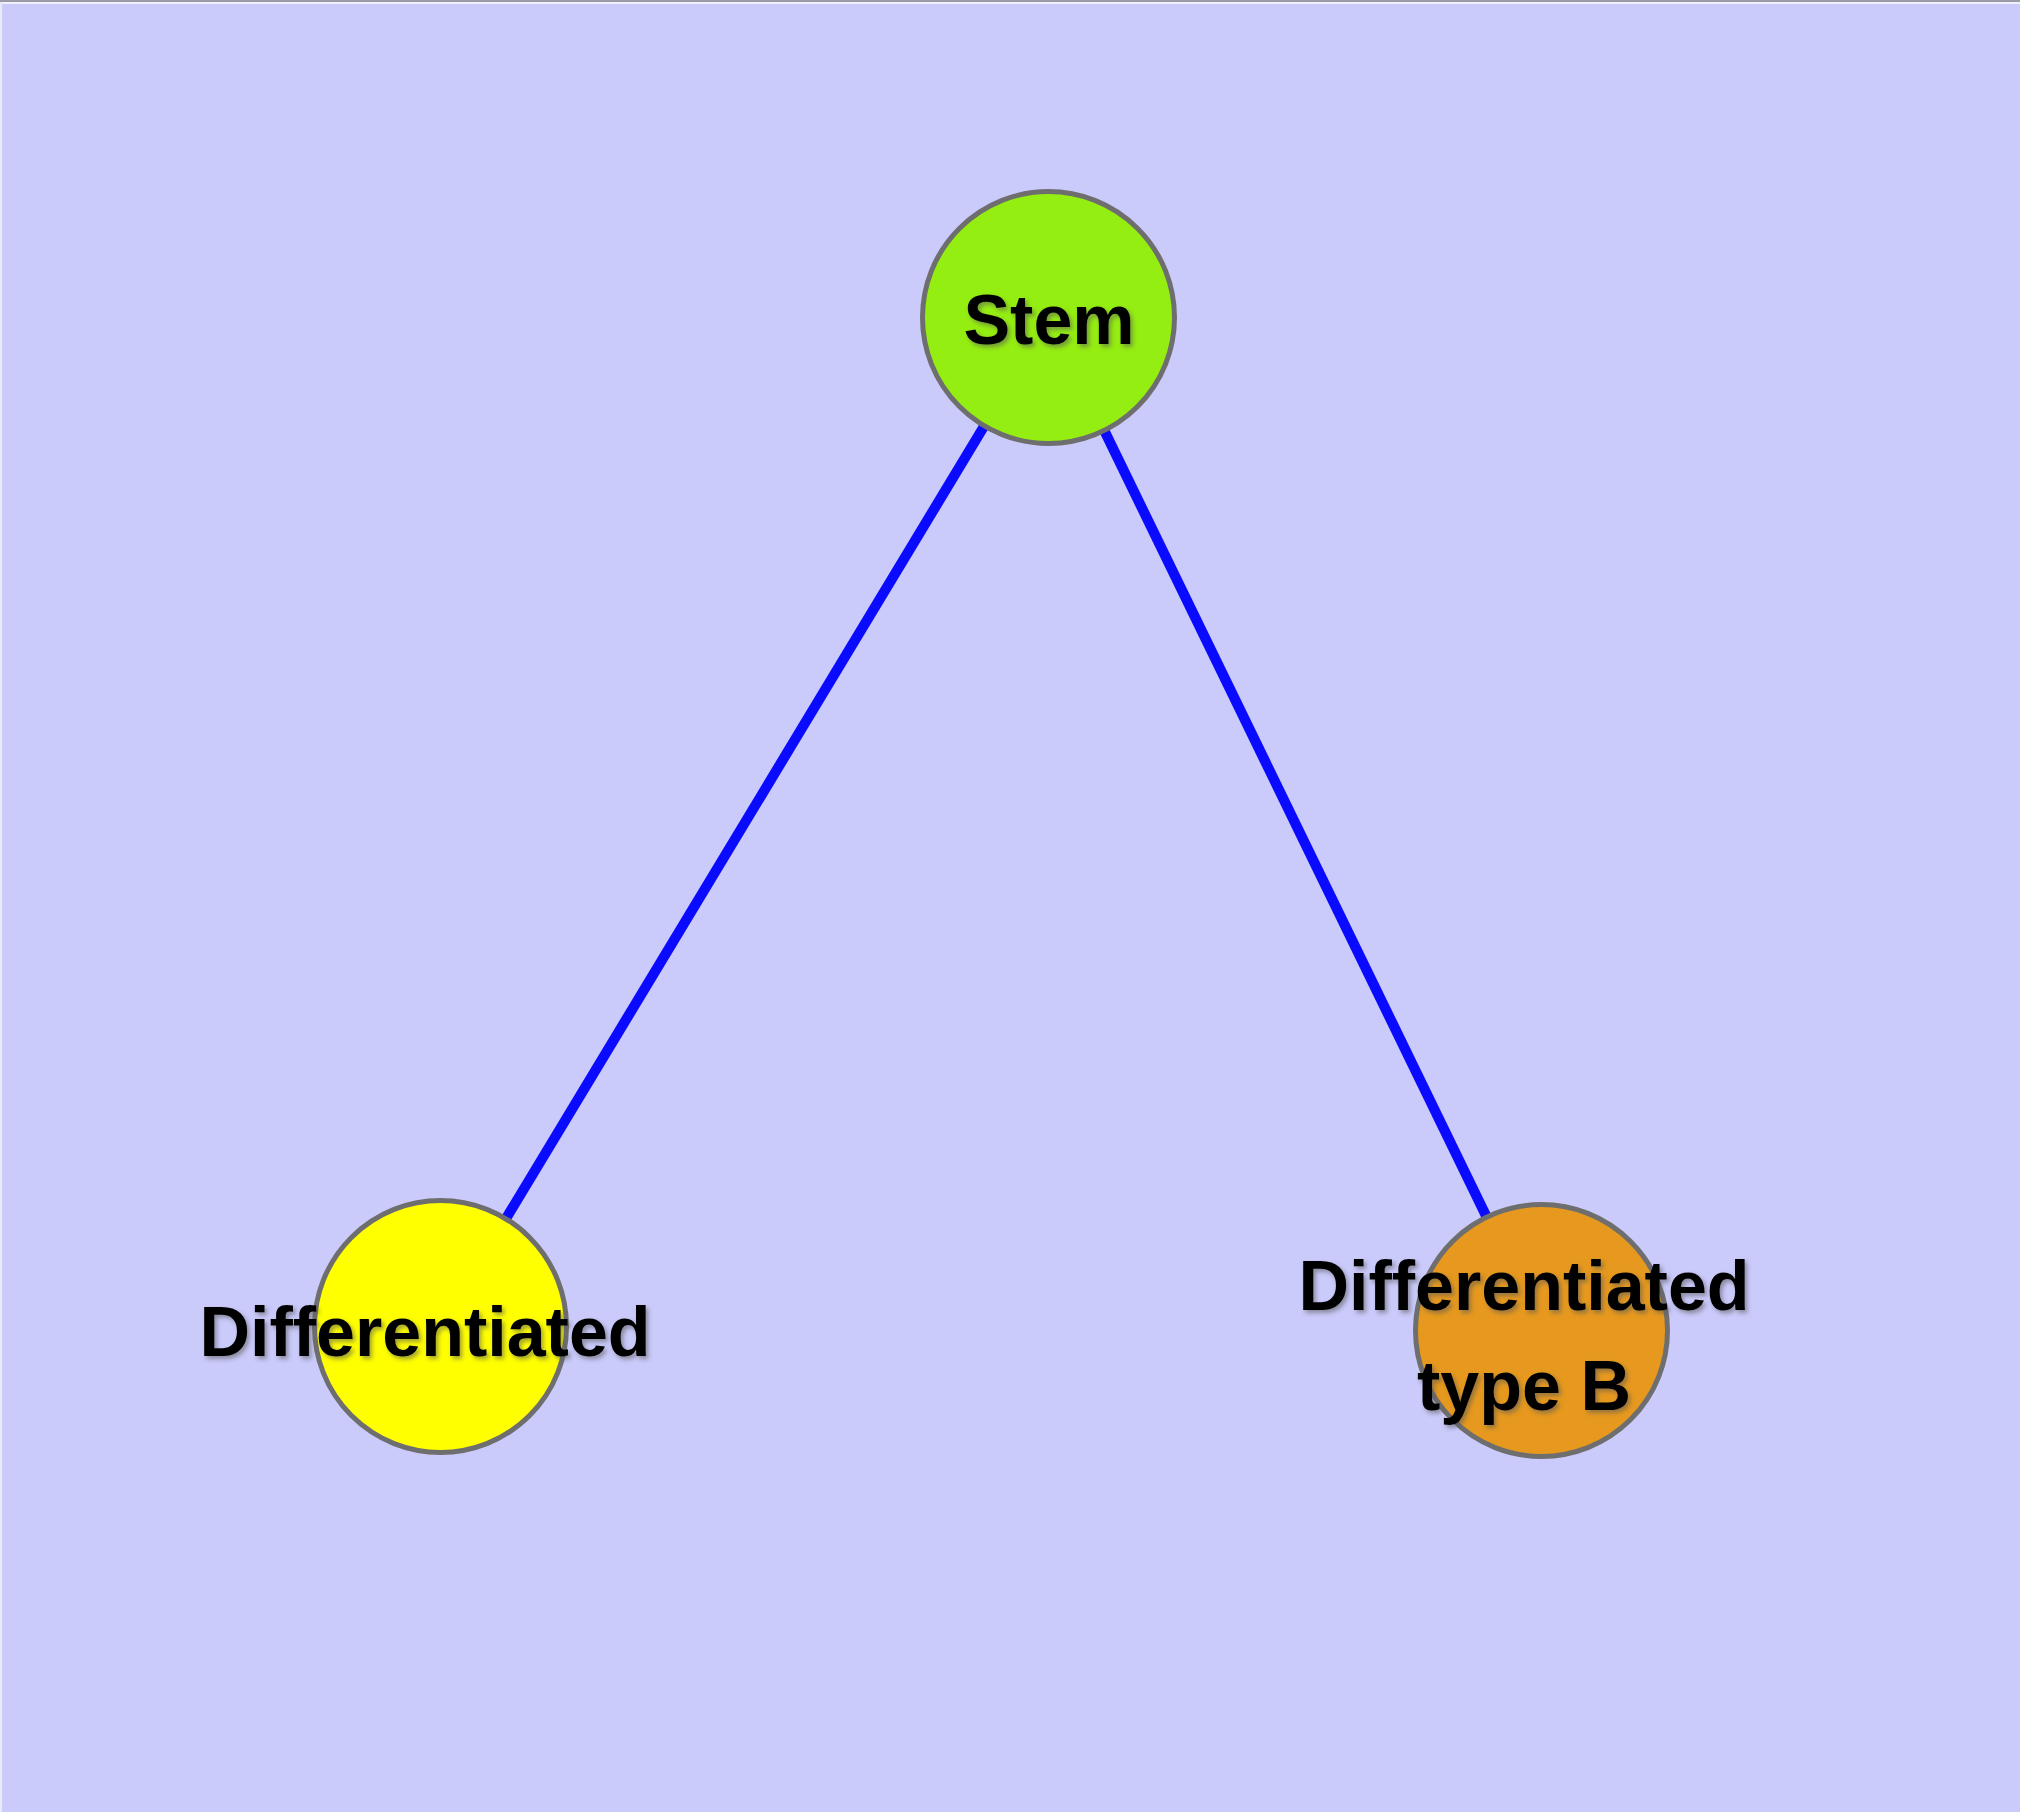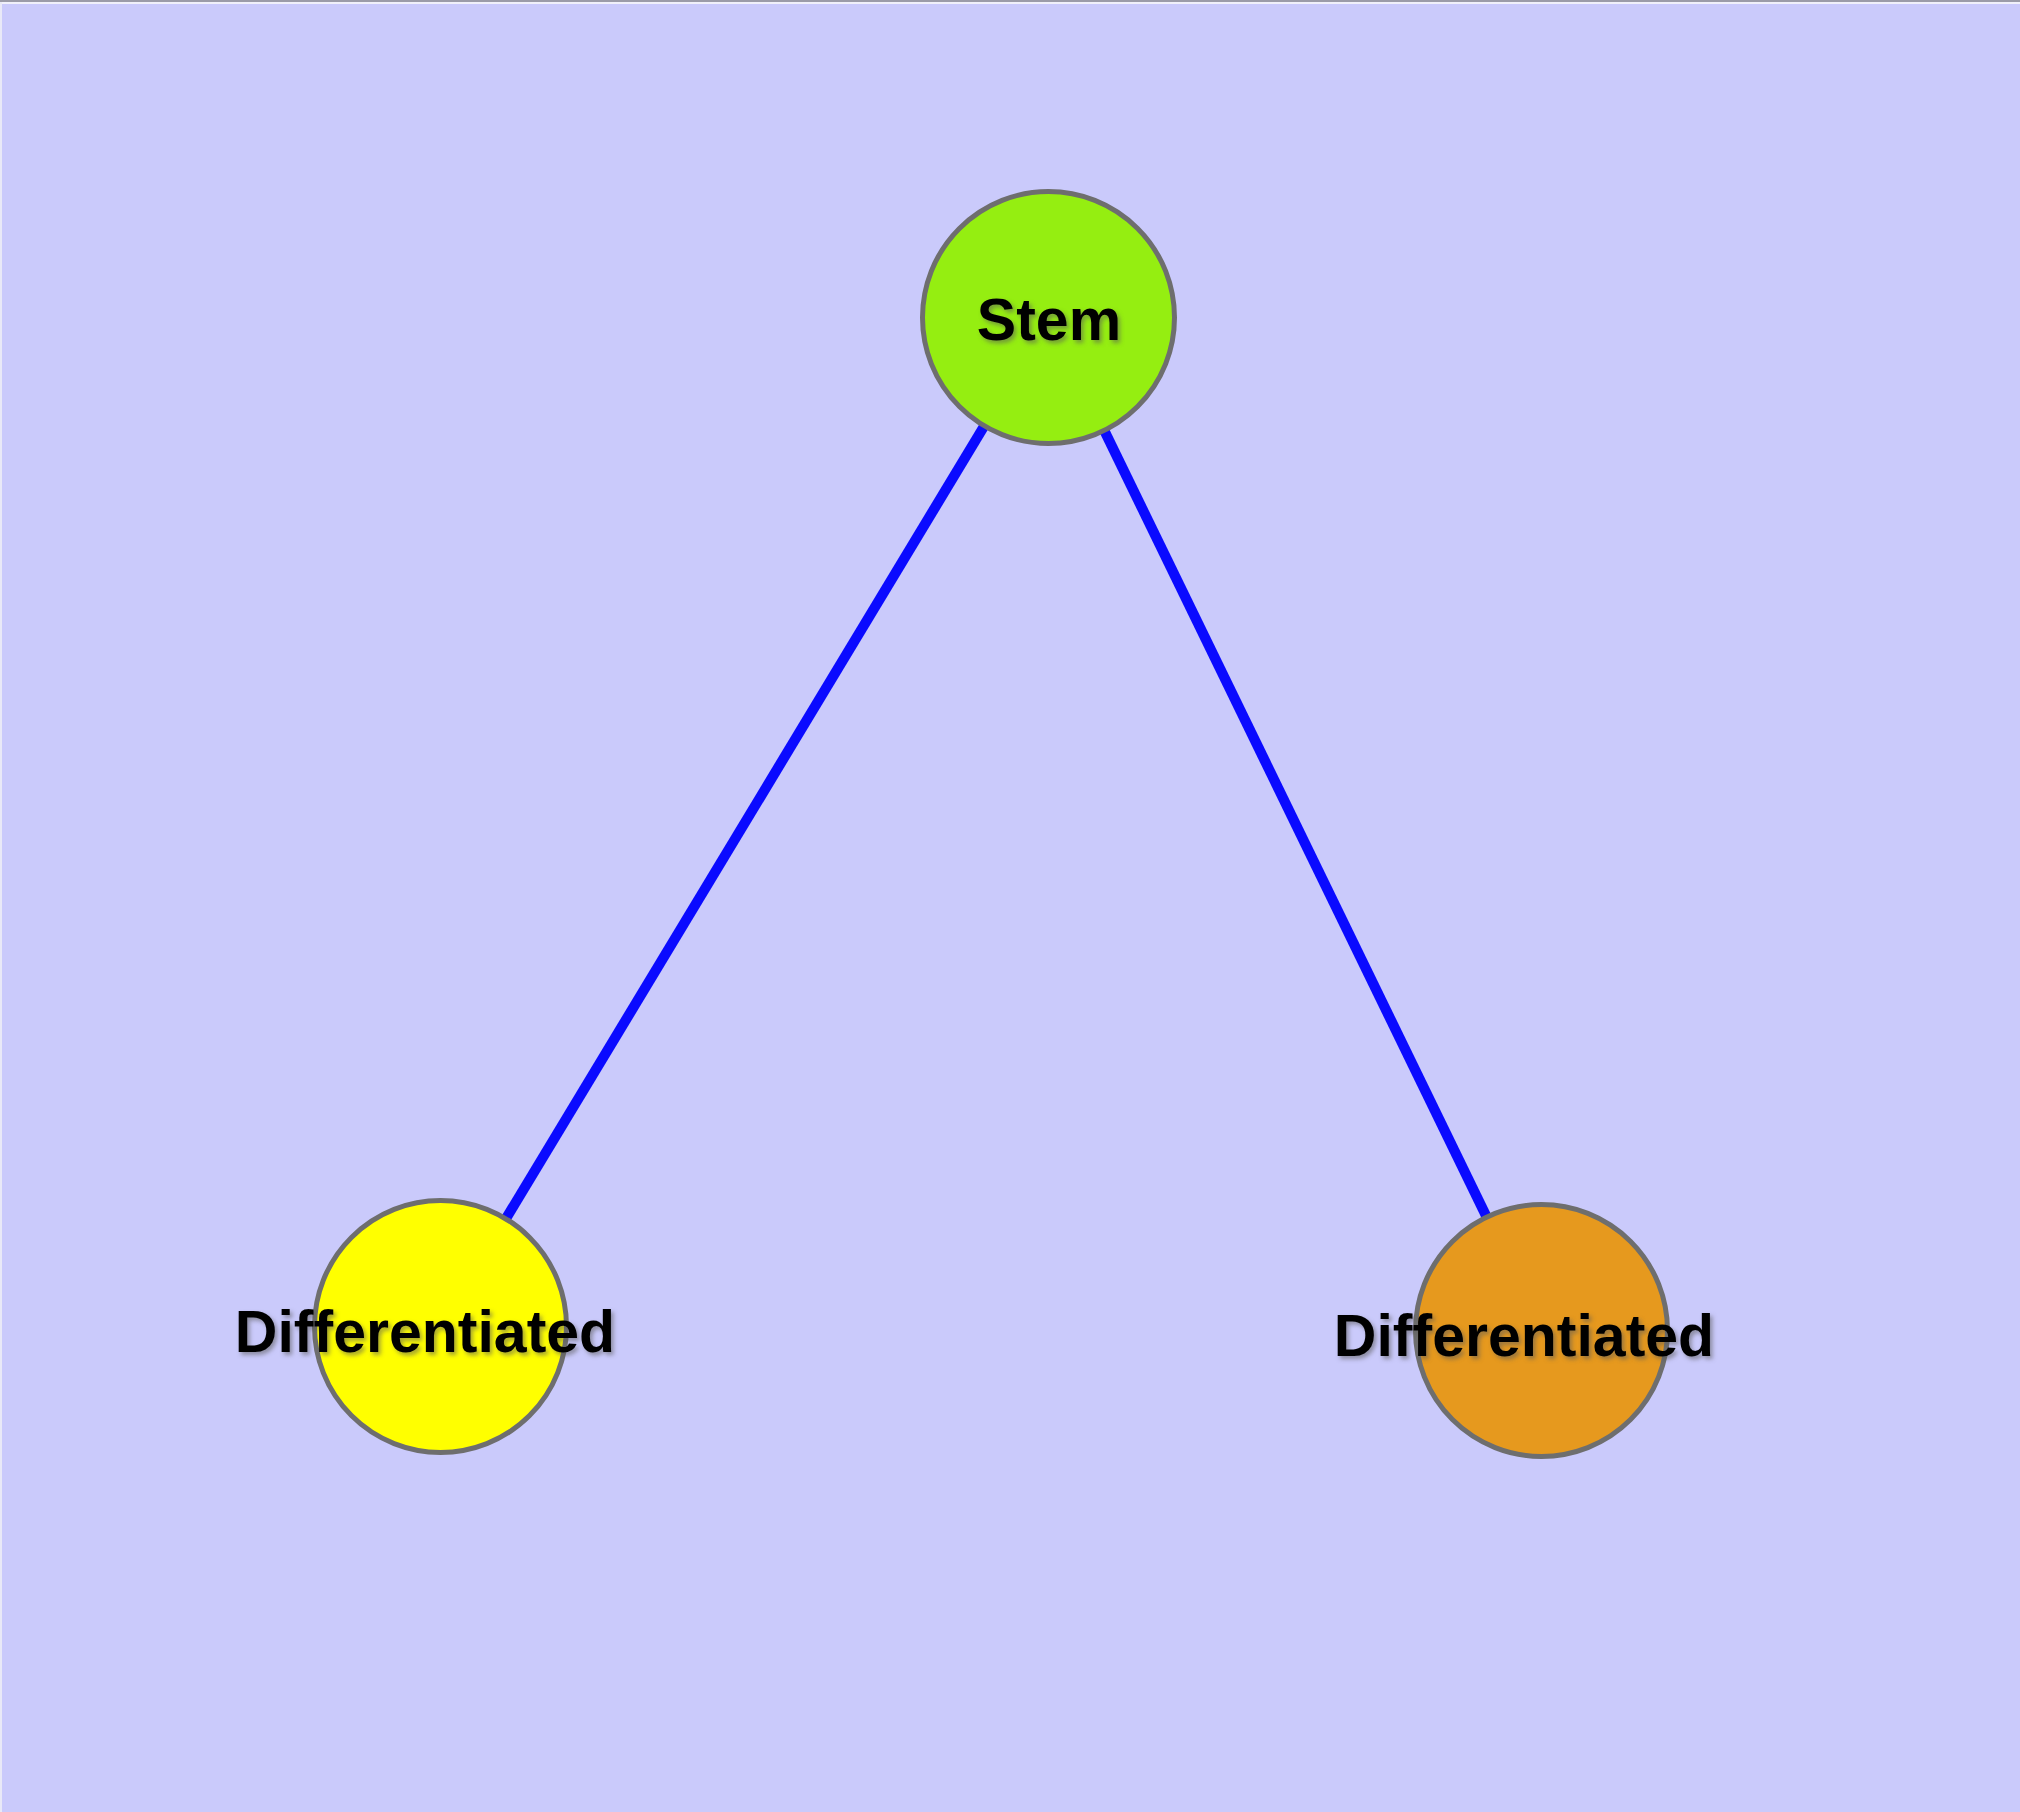--- a/index.html
+++ b/index.html
@@ -48,21 +48,21 @@
     box-sizing: content-box;
   }
   .node-stem   { left: 920px; top: 189px;  background: #95EE11; }
   .node-type-a { left: 312px;  top: 1198px; background: #FFFF00; }
   .node-type-b { left: 1413px; top: 1202px; background: #E6991E; }
   .label {
     position: absolute;
     transform: translate(-50%, -50%);
     text-align: center;
     font-weight: bold;
-    font-size: 59px;
+    font-size: 70px;
     line-height: 100px;
     color: #000000;
     white-space: nowrap;
     text-shadow: 2.5px 2.5px 4.2px rgba(90, 90, 90, 0.55);
   }
   .label-stem   { left: 1049px; top: 320px; }
   .label-type-a { left: 425px;  top: 1332px; }
   .label-type-b { left: 1524px; top: 1336px; }
 </style>
 </head>
@@ -88,16 +88,17 @@
   <div class="label label-stem">
     <div>Stem</div>
   </div>
 
   <div class="label label-type-a">
     <div>Differentiated</div>
   </div>
 
   <div class="label label-type-b">
     <div>Differentiated</div>
+    <div>type B</div>
   </div>
 
 </div>
 
 
 </body></html>

